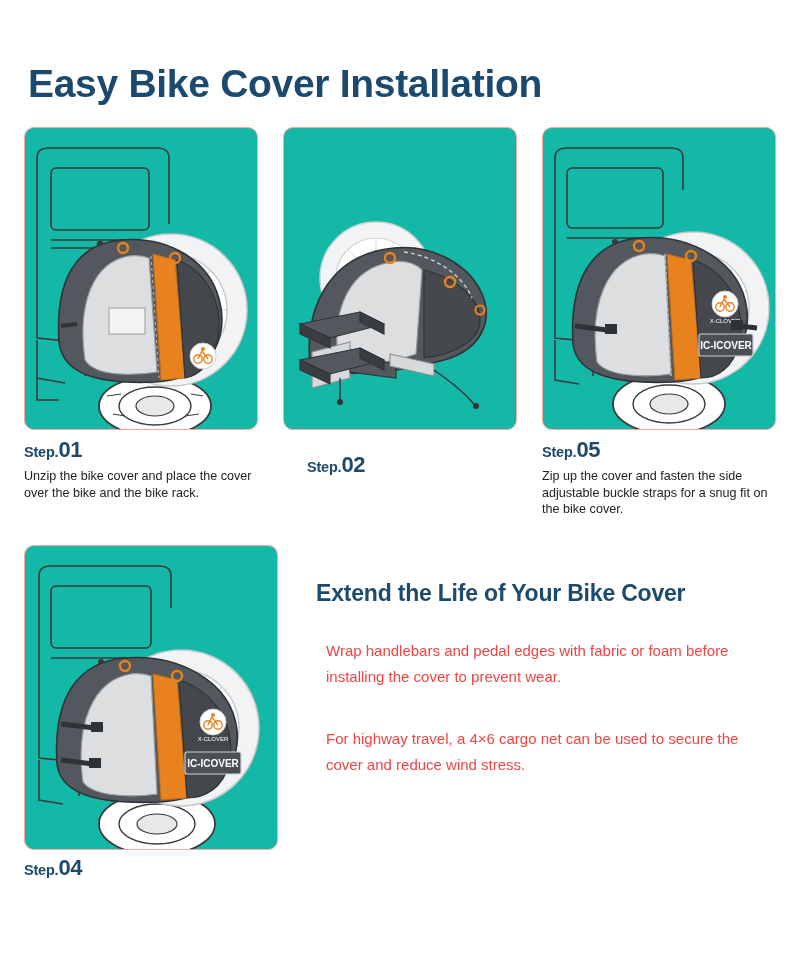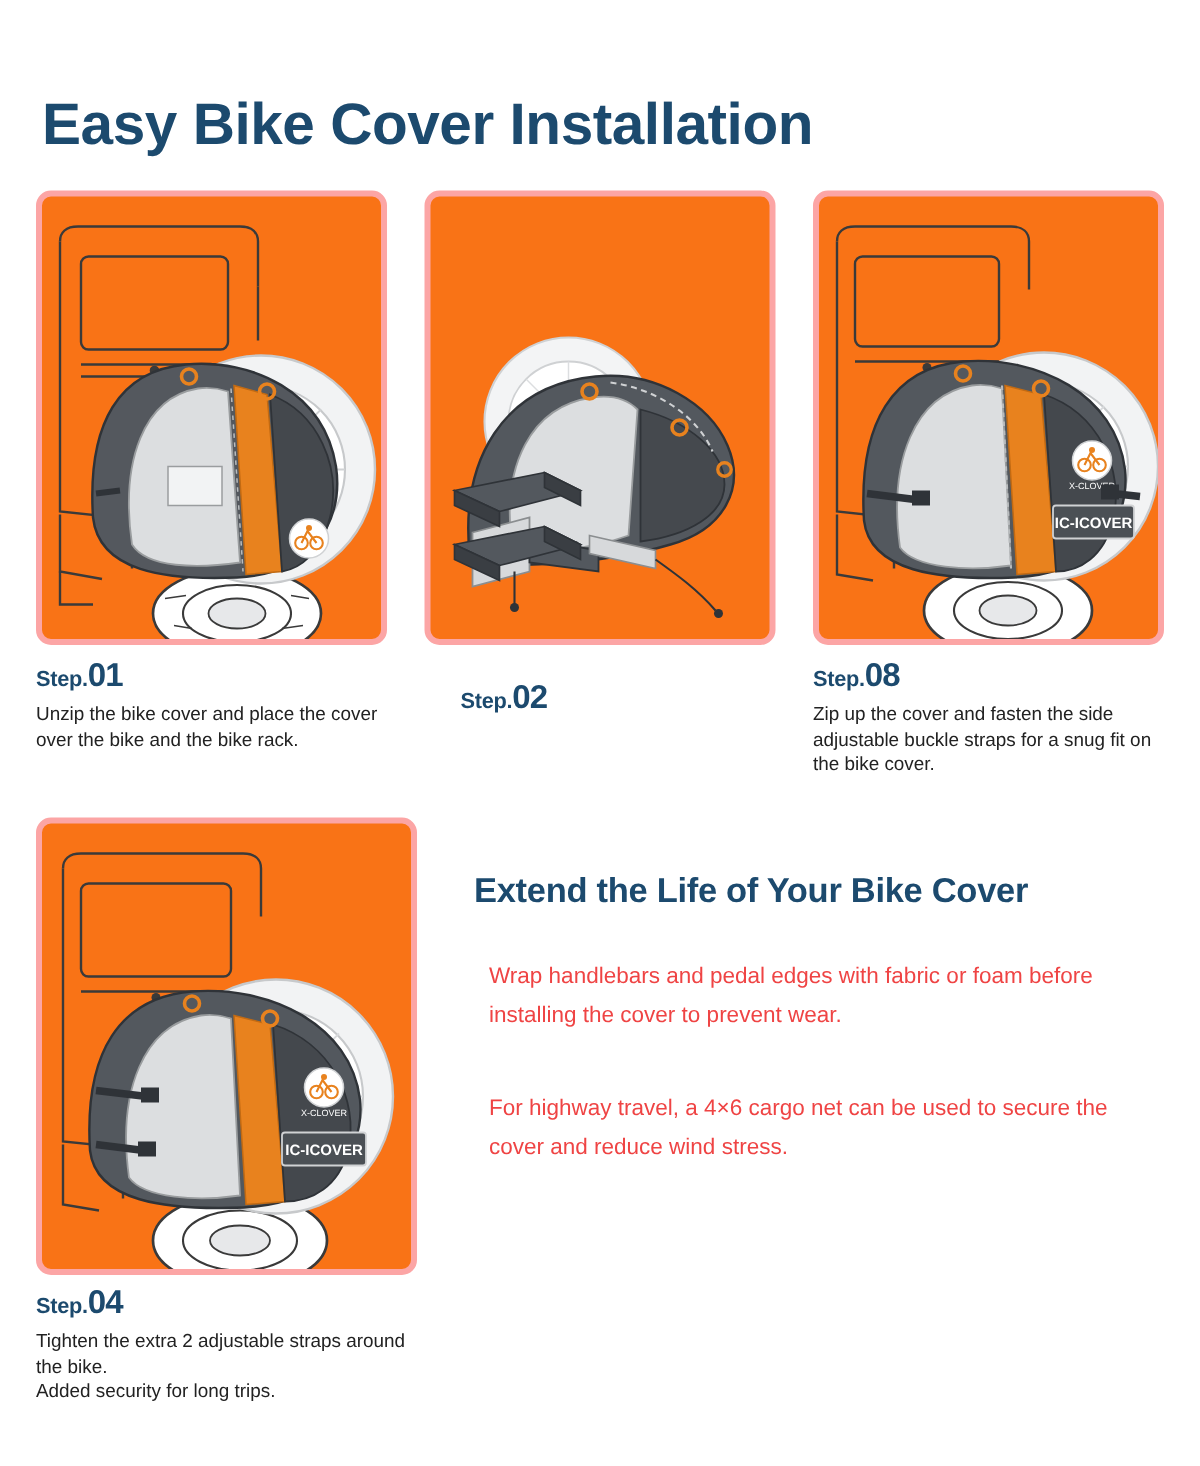--- a/index.html
+++ b/index.html
@@ -21,23 +21,23 @@
     left: 28px; top: 62px;
     font-size: 39px;
     font-weight: bold;
     color: #1c4a6e;
     letter-spacing: -0.3px;
   }
 
   
   .card {
     position: absolute;
-    border: 4px solid #fca5a5;
+    border: 1px solid #fca5a5;
     border-radius: 10px;
-    background: #f97316;
+    background: #14b8a6;
     overflow: hidden;
   }
   .card-1 { left: 24px;  top: 127px; width: 234px; height: 303px; }
   .card-2 { left: 283px; top: 127px; width: 234px; height: 303px; }
   .card-3 { left: 542px; top: 127px; width: 234px; height: 303px; }
   .card-4 { left: 24px;  top: 545px; width: 254px; height: 305px; }
 
   .step-label {
     position: absolute;
     font-family: "Liberation Sans", sans-serif;
@@ -339,21 +339,21 @@
         </g>
 
         <path d="M32 198 L64 202" stroke="#2f3338" stroke-width="5"></path>
         <rect x="62" y="196" width="12" height="10" fill="#2f3338"></rect>
         <path d="M196 198 L214 200" stroke="#2f3338" stroke-width="5"></path>
         <rect x="188" y="192" width="12" height="10" fill="#2f3338"></rect>
       </g>
     </svg>
   </div>
   <div class="step-label sl3">
-    <span class="word">Step.</span><span class="num">08</span>
+    <span class="word">Step.</span><span class="num">05</span>
   </div>
   <div class="step-desc sd3">Zip up the cover and fasten the side adjustable buckle straps for a snug fit on the bike cover.</div>
 
   <div class="card card-4">
     <svg width="252" height="303" viewBox="0 0 252 303">
       <g fill="none" stroke="#3a3a3a" stroke-width="1.6">
         <path d="M14 30 L14 212 L54 216 L54 250"></path>
         <path d="M14 30 C 14 24, 18 20, 26 20 L134 20 C 142 20, 146 24, 146 30 L146 62"></path>
         <rect x="26" y="40" width="100" height="62" rx="5"></rect>
         <path d="M26 112 L126 112"></path>
@@ -402,20 +402,18 @@
         <g>
           <path d="M36 214 L68 218" stroke="#2f3338" stroke-width="5"></path>
           <rect x="64" y="212" width="12" height="10" fill="#2f3338"></rect>
         </g>
       </g>
     </svg>
   </div>
   <div class="step-label sl4">
     <span class="word">Step.</span><span class="num">04</span>
   </div>
-  <div class="step-desc sd4" style="white-space:pre-line;">Tighten the extra 2 adjustable straps around the bike.
-Added security for long trips.</div>
 
   <div class="extend-title">Extend the Life of Your Bike Cover</div>
   <div class="extend-p ep1">Wrap handlebars and pedal edges with fabric or foam before installing the cover to prevent wear.</div>
   <div class="extend-p ep2">For highway travel, a 4×6 cargo net can be used to secure the cover and reduce wind stress.</div>
 
 </div>
 
 </body></html>

